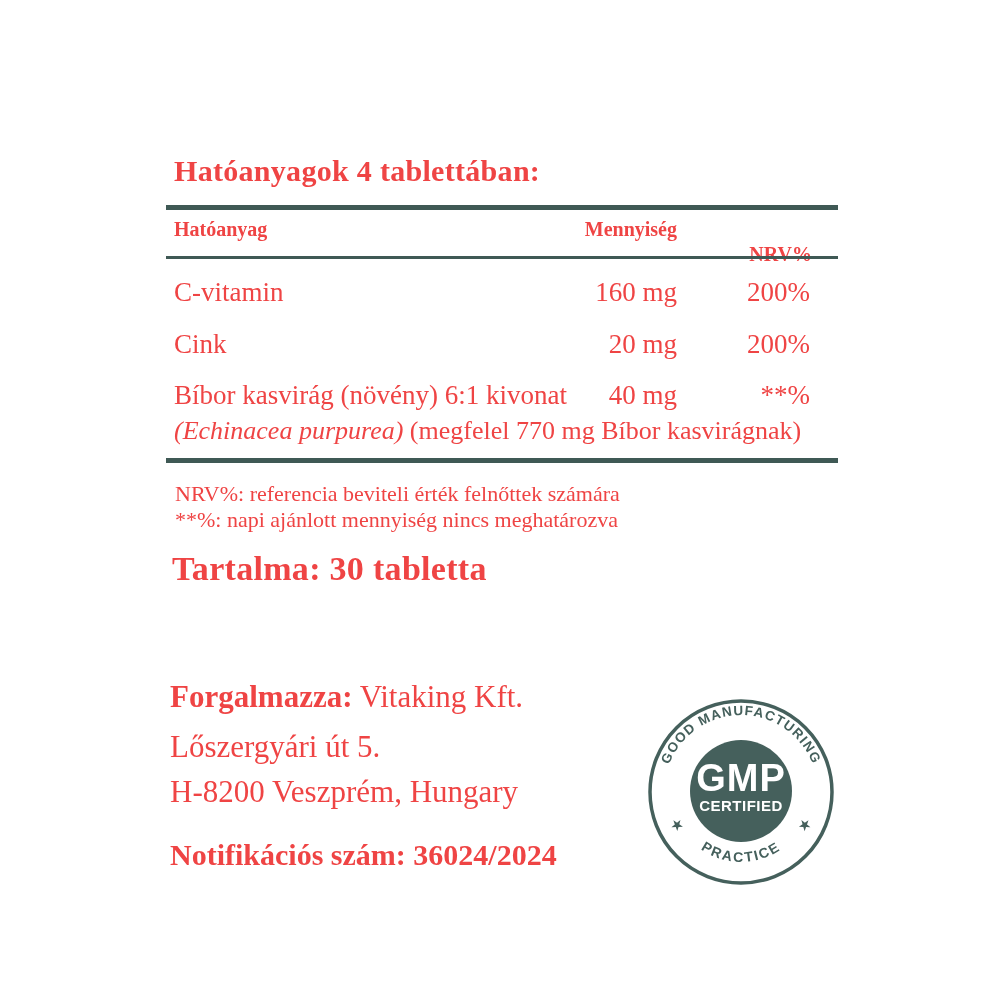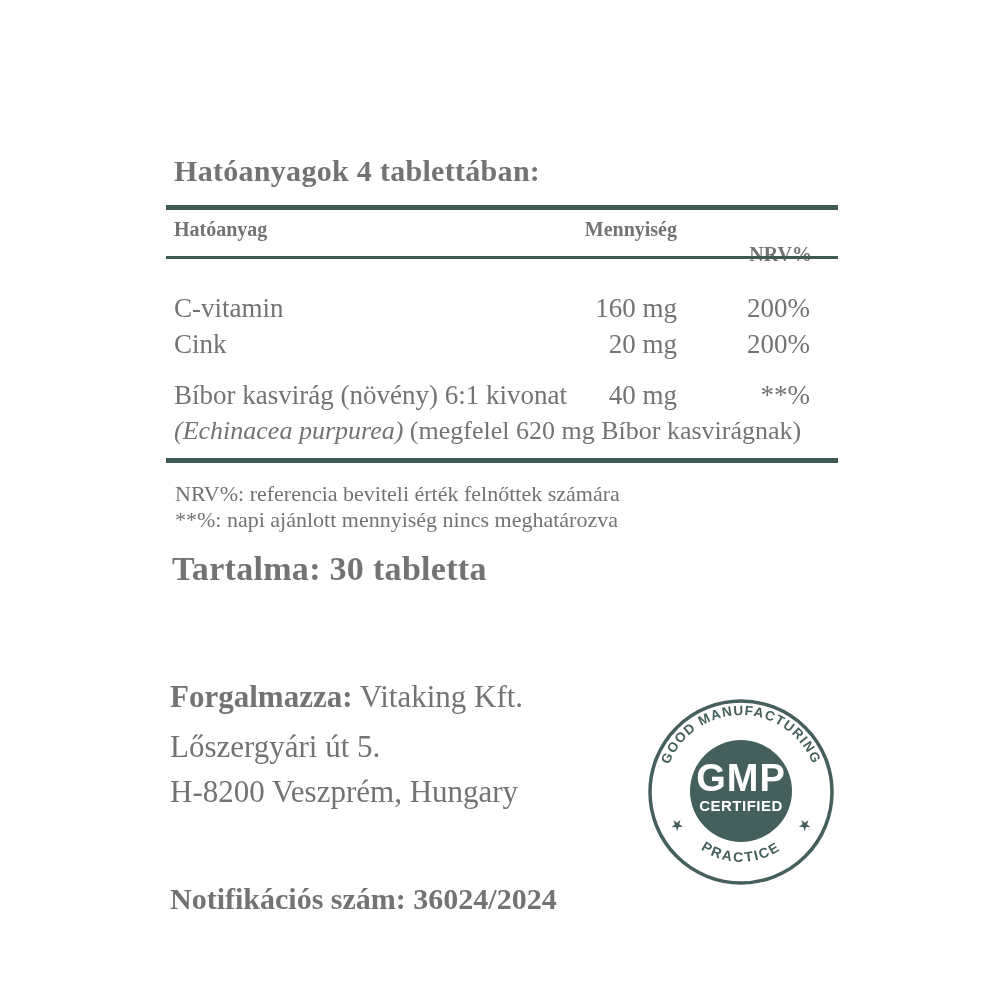--- a/index.html
+++ b/index.html
@@ -1,21 +1,21 @@
 <!DOCTYPE html>
 <html><head>
 <meta charset="utf-8">
 <style>
   html,body{margin:0;padding:0;background:#ffffff;}
   .sheet{
     position:relative;
     width:1000px;height:1000px;
     background:#ffffff;
     font-family:"Liberation Serif","DejaVu Serif",serif;
-    color:#737373;
+    color:#ef4444;
     overflow:hidden;
   }
   .abs{position:absolute;}
   .rule{position:absolute;background:#3f5955;}
   .bold{font-weight:700;}
   .italic{font-style:italic;}
 
   .title{left:174px;top:154px;font-size:30px;font-weight:700;letter-spacing:.3px;}
 
   .rule-top{left:166px;top:205px;width:672px;height:5px;}
@@ -24,36 +24,36 @@
 
   .th{font-weight:700;font-size:20px;}
   .td{font-size:27px;}
   .cell-name{position:absolute;left:174px;white-space:nowrap;}
   .cell-qty{position:absolute;left:477px;width:200px;text-align:right;white-space:nowrap;}
   .cell-nrv{position:absolute;left:650px;width:160px;text-align:right;white-space:nowrap;}
   .hdr-qty{left:477px;width:200px;}
   .hdr-nrv{left:652px;width:160px;margin-top:25px;}
 
   .row-hdr{top:218px;}
-  .row-1{top:277px;margin-top:16px;}
+  .row-1{top:277px;}
   .row-2{top:329px;}
   .row-3{top:380px;}
   .row-sub{left:174px;top:416px;font-size:26px;white-space:nowrap;}
 
   .note{left:175px;font-size:22px;white-space:nowrap;}
   .note-1{top:481px;}
   .note-2{top:507px;}
 
   .contents{left:172px;top:550px;font-size:34px;font-weight:700;letter-spacing:.3px;}
 
   .dist{left:170px;font-size:31px;white-space:nowrap;}
   .dist-1{top:679px;}
   .dist-2{top:729px;}
   .dist-3{top:774px;}
-  .dist-4{top:838px;font-size:30px;font-weight:700;margin-top:44px;}
+  .dist-4{top:838px;font-size:30px;font-weight:700;}
 
   .gmp-badge{position:absolute;left:646px;top:697px;width:190px;height:190px;}
   .badge-ink{fill:#45605c;}
   .badge-arc-text{
     font-family:"Liberation Sans","DejaVu Sans",sans-serif;
     font-weight:700;fill:#45605c;
   }
   .badge-center-text{
     font-family:"Liberation Sans","DejaVu Sans",sans-serif;
     font-weight:700;fill:#ffffff;
@@ -89,21 +89,21 @@
       <span class="abs row-2 td cell-nrv">200%</span>
     </div>
 
     <div>
       <span class="abs row-3 td cell-name">Bíbor kasvirág (növény) 6:1 kivonat</span>
       <span class="abs row-3 td cell-qty">40 mg</span>
       <span class="abs row-3 td cell-nrv">**%</span>
     </div>
 
     <div class="abs row-sub">
-      <span class="italic">(Echinacea purpurea)</span><span> (megfelel 620 mg Bíbor kasvirágnak)</span>
+      <span class="italic">(Echinacea purpurea)</span><span> (megfelel 770 mg Bíbor kasvirágnak)</span>
     </div>
 
     <div class="rule rule-bot"></div>
   </div>
 
   <div class="abs note note-1">NRV%: referencia beviteli érték felnőttek számára</div>
   <div class="abs note note-2">**%: napi ajánlott mennyiség nincs meghatározva</div>
 
   <div class="abs contents">Tartalma: 30 tabletta</div>
 

